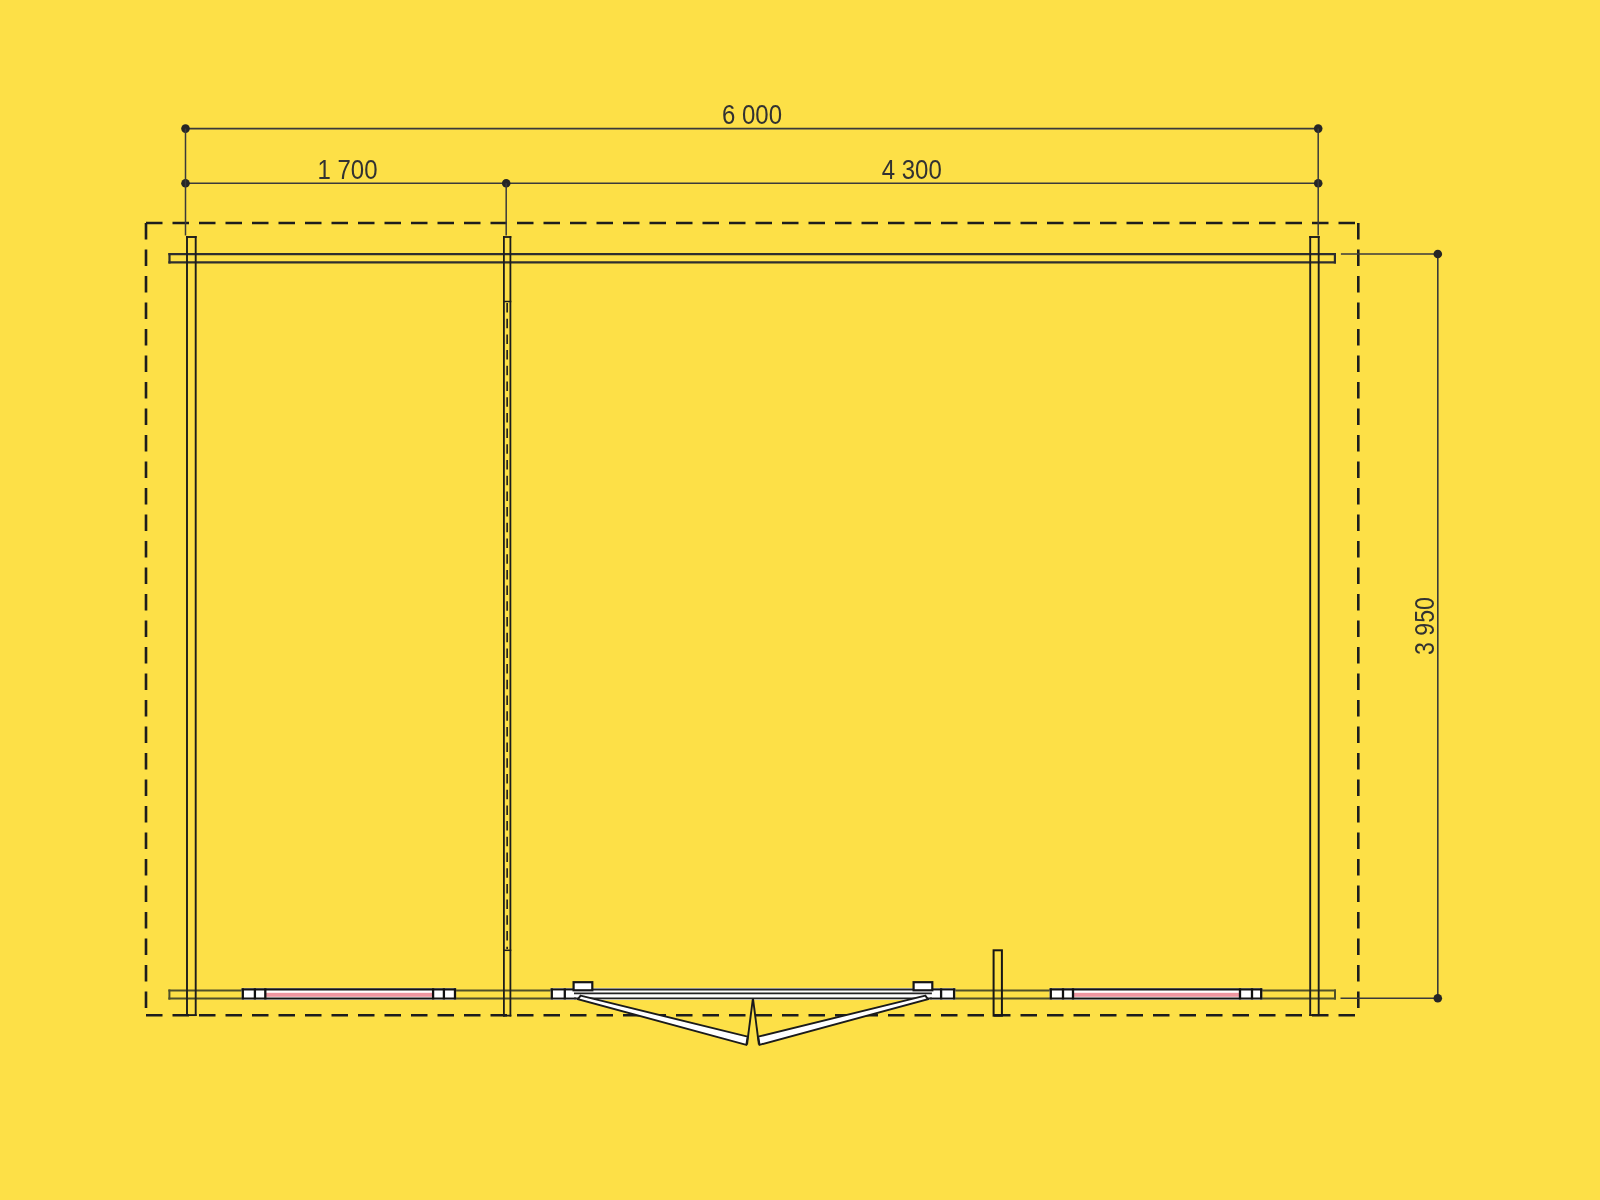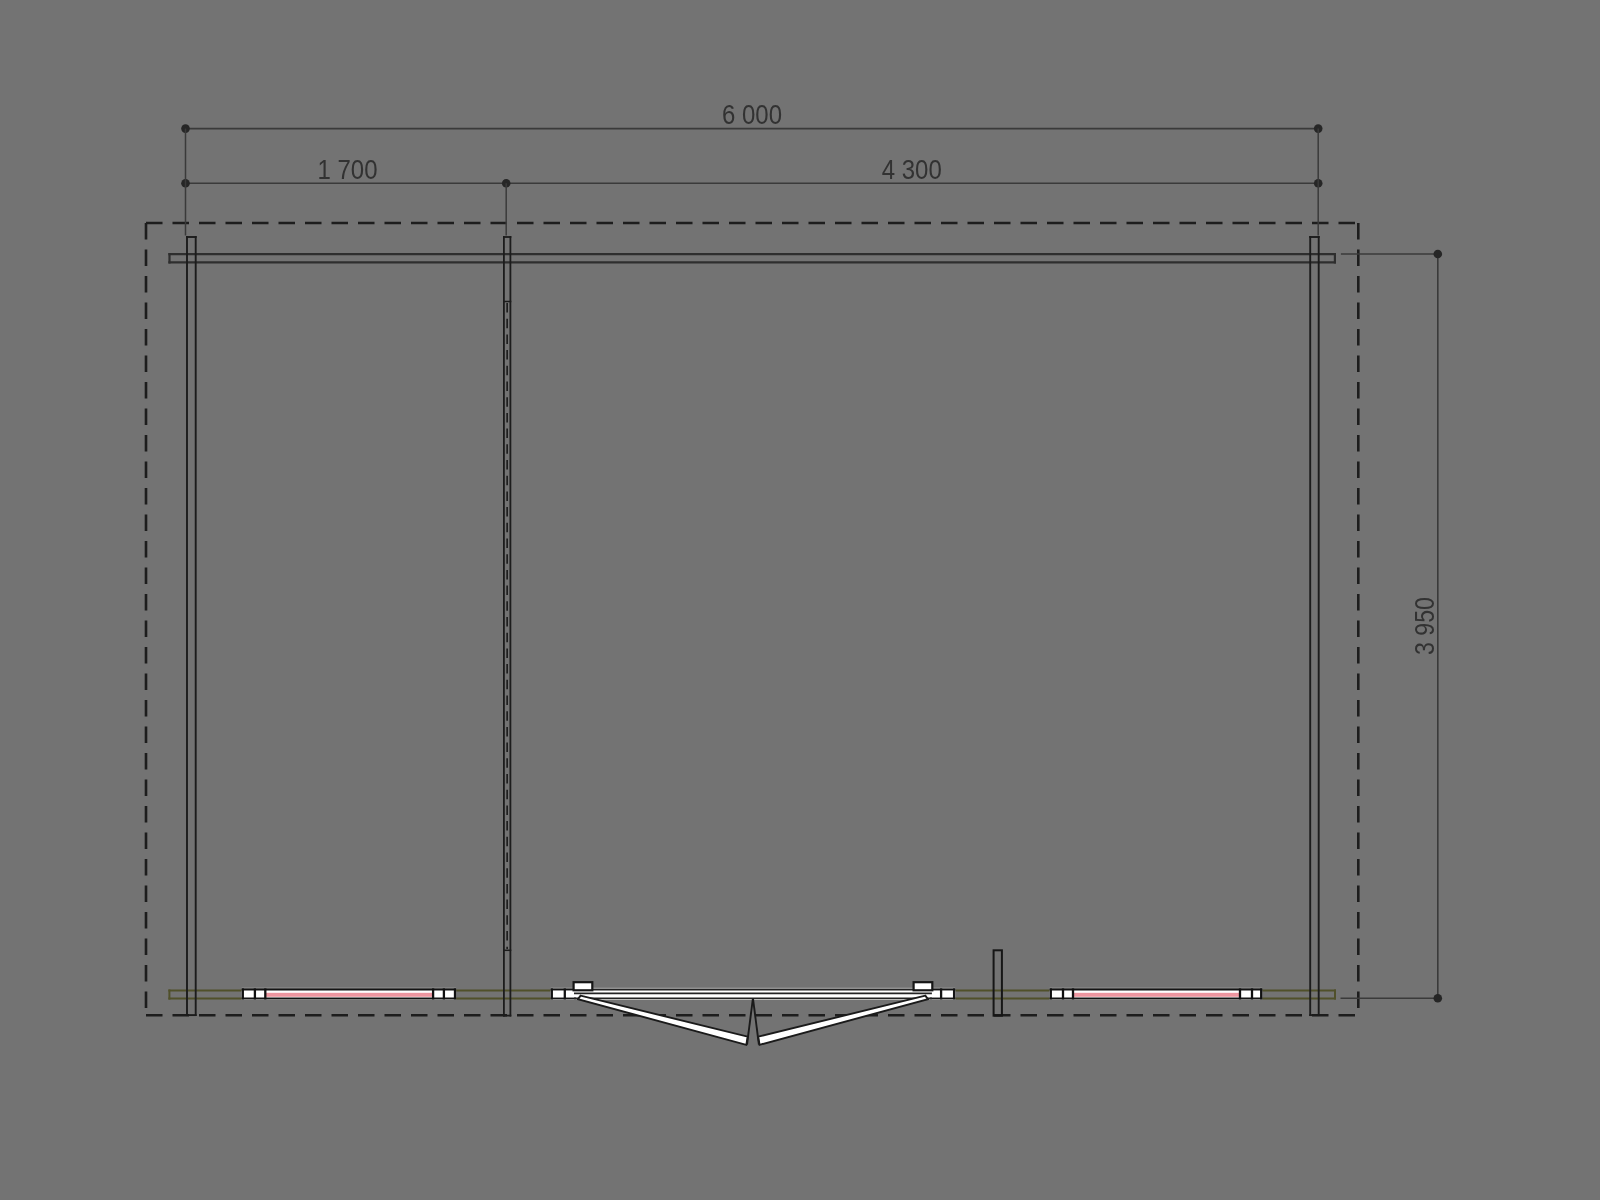--- a/index.html
+++ b/index.html
@@ -1,16 +1,16 @@
 <!DOCTYPE html>
 <html><head>
 <meta charset="utf-8">
 <style>
   html,body{margin:0;padding:0;background:#ffffff;}
-  .page{width:1600px;height:1200px;position:relative;background:#737373;overflow:hidden;}
+  .page{width:1600px;height:1200px;position:relative;background:#fde047;overflow:hidden;}
   svg{position:absolute;left:0;top:0;}
   text{font-family:"Liberation Sans", sans-serif;fill:#323232;}
 </style>
 </head>
 <body>
 <div class="page">
 <svg width="1600" height="1200" viewBox="0 0 1600 1200">
 
   <g stroke="#1d1d1d" stroke-width="2.6" fill="none">
     <path d="M146,223 H1358.3" stroke-dasharray="16.5 10"></path>

